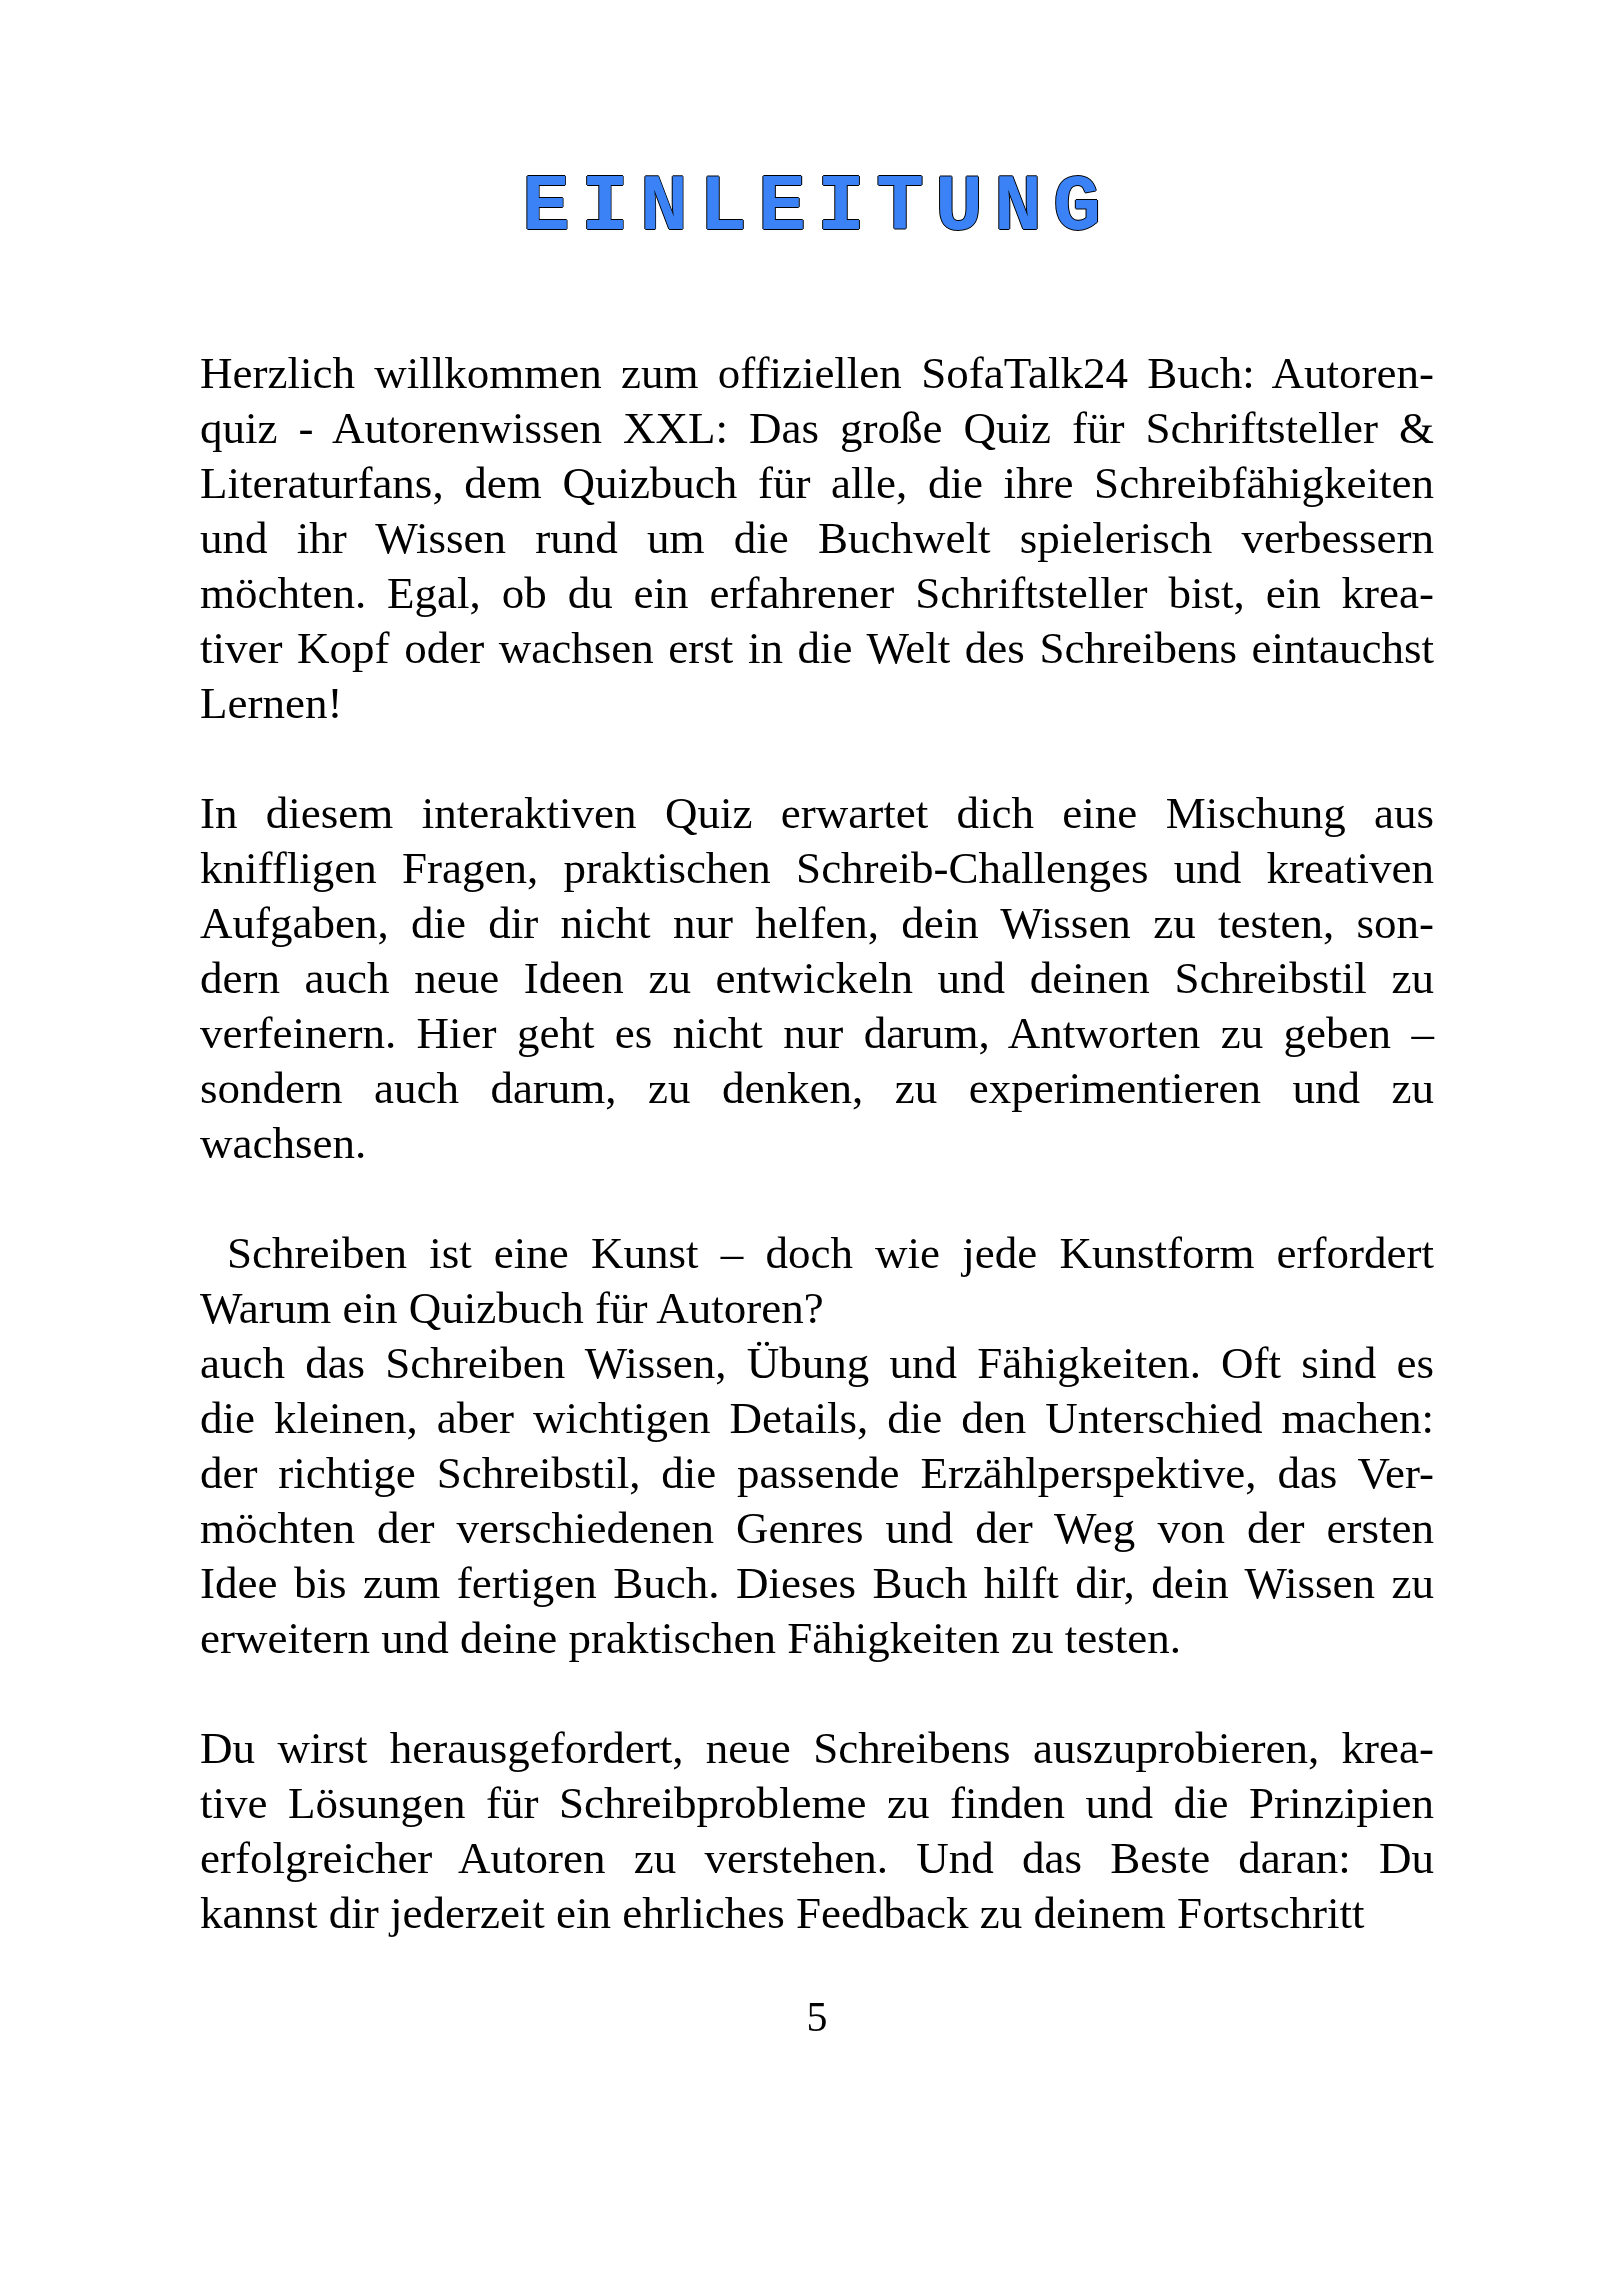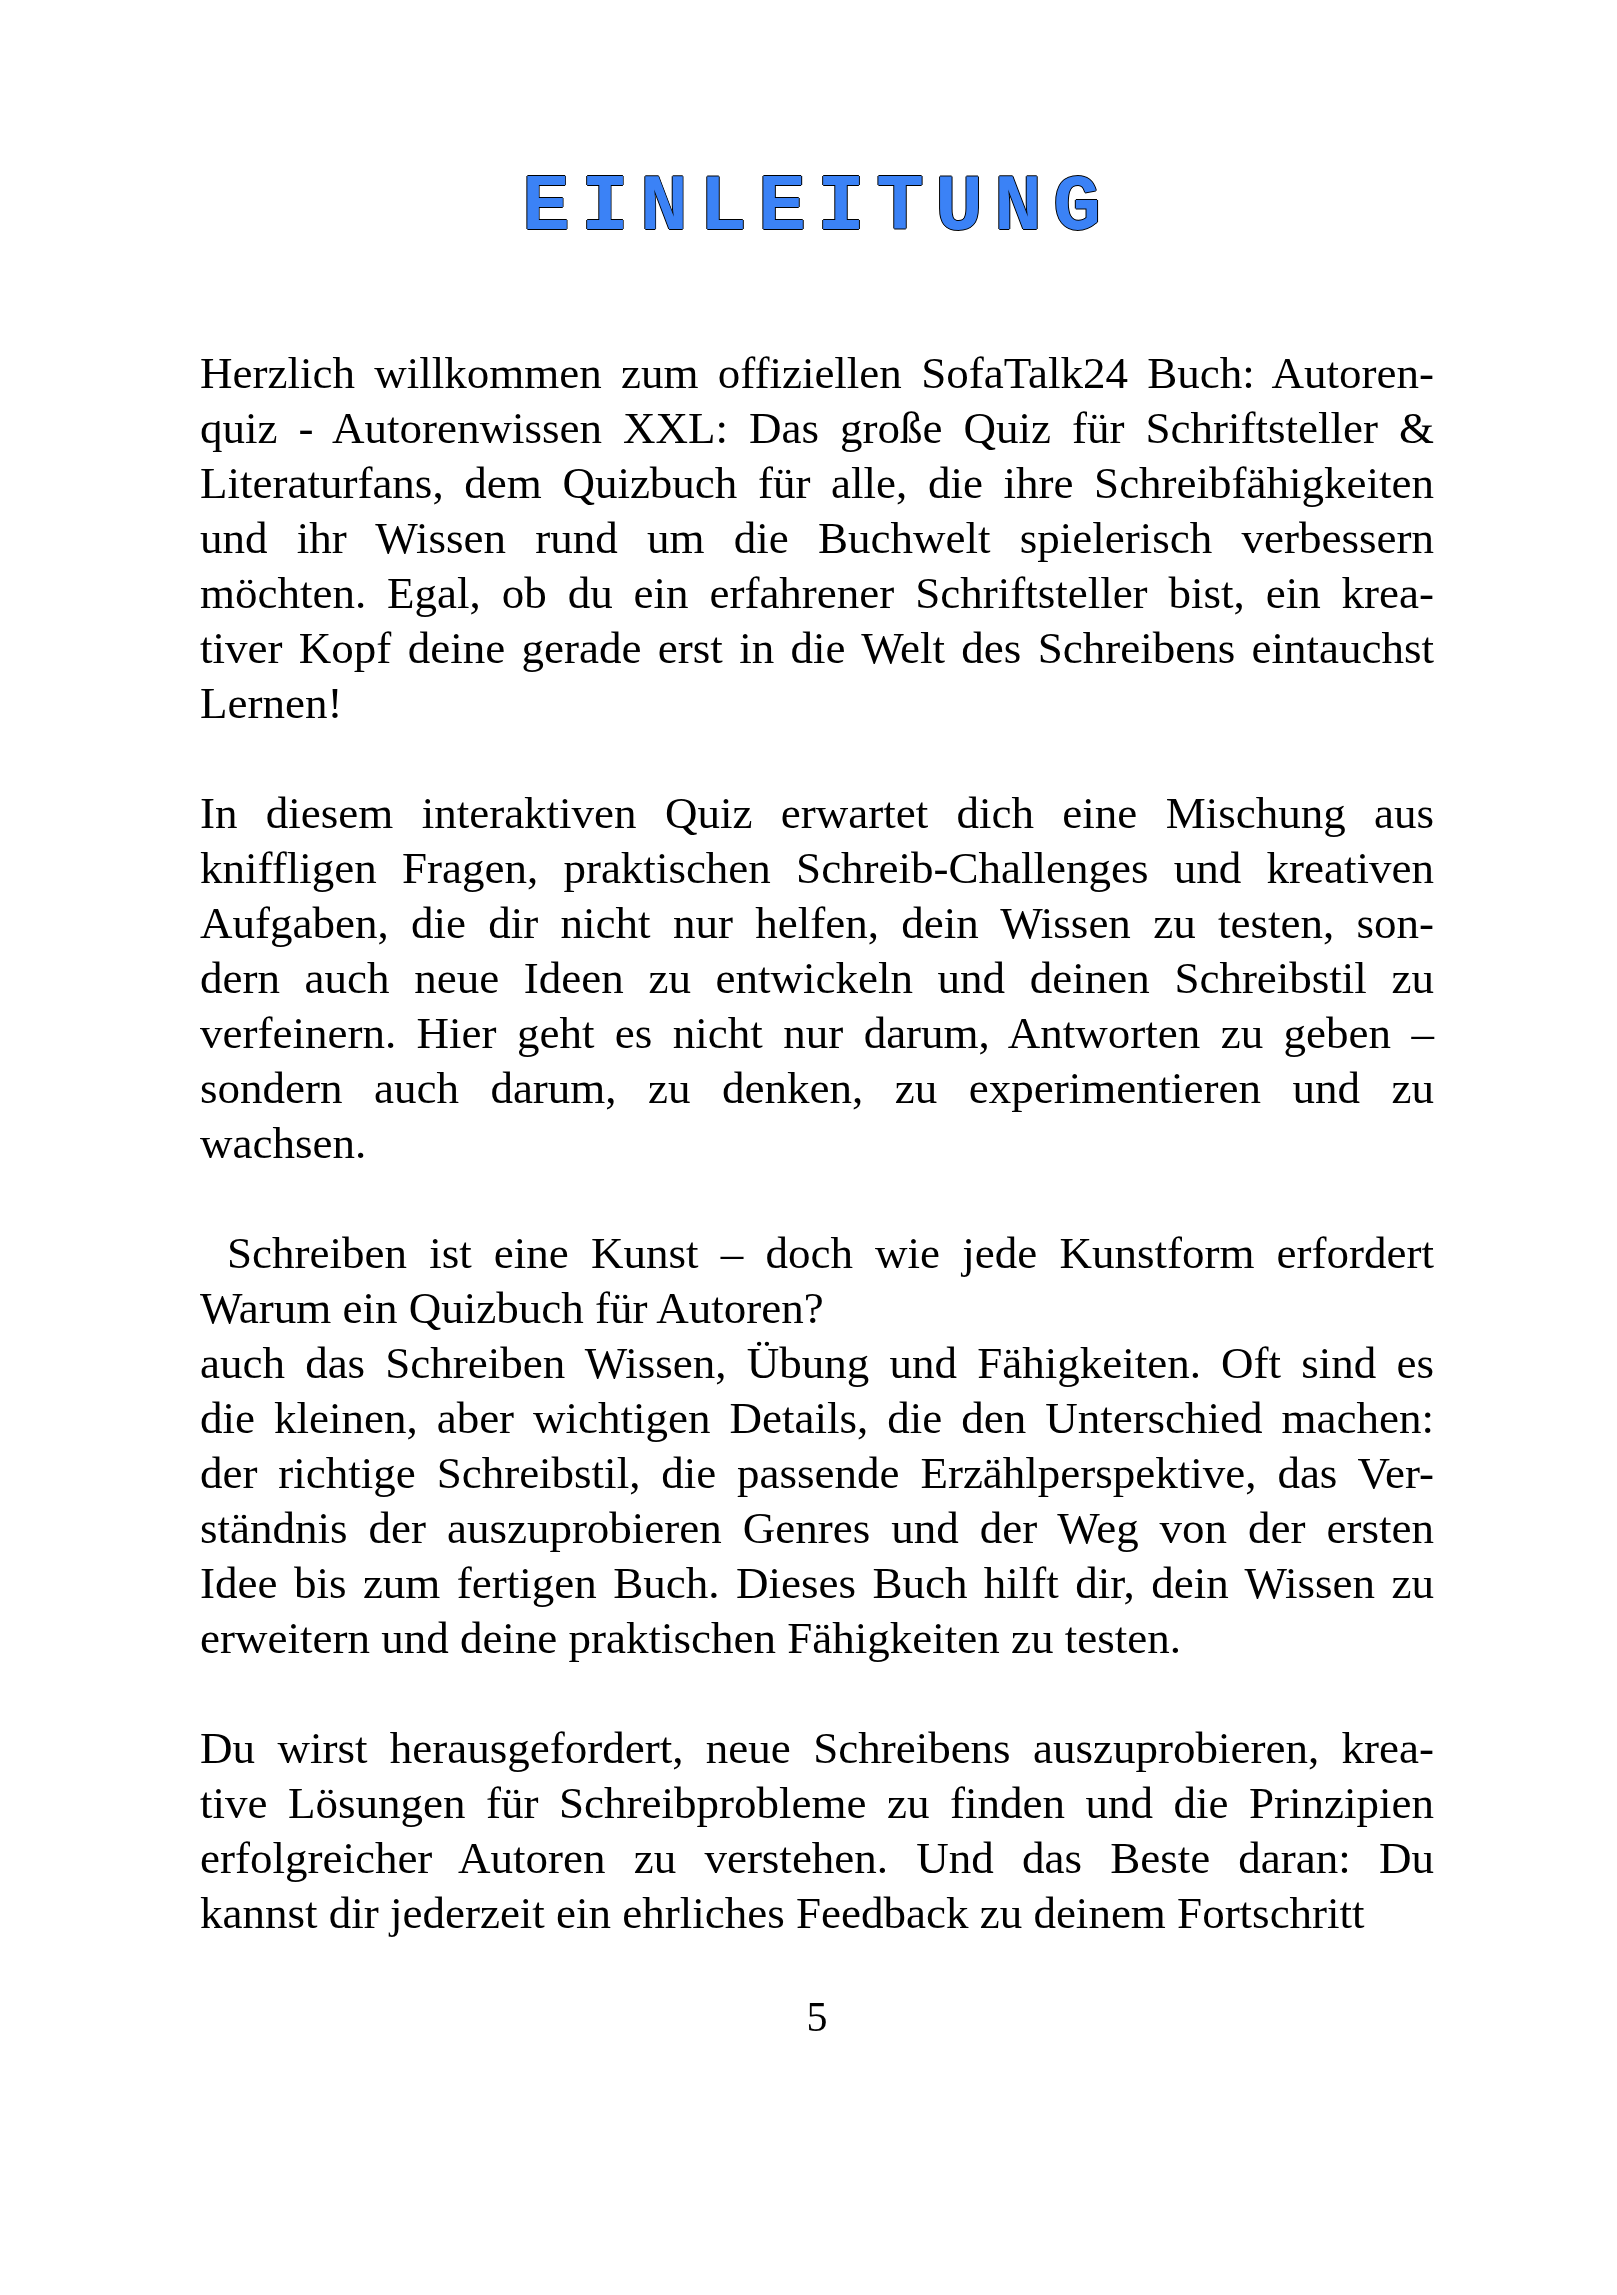--- a/index.html
+++ b/index.html
@@ -64,39 +64,39 @@
   <div class="content">
     <h1 class="title">EINLEITUNG</h1>
 
     <main>
         <div class="para">
           <div class="line">Herzlich willkommen zum offiziellen SofaTalk24 Buch: Autoren-</div>
           <div class="line">quiz - Autorenwissen XXL: Das große Quiz für Schriftsteller &amp;</div>
           <div class="line">Literaturfans, dem Quizbuch für alle, die ihre Schreibfähigkeiten</div>
           <div class="line">und ihr Wissen rund um die Buchwelt spielerisch verbessern</div>
           <div class="line">möchten. Egal, ob du ein erfahrener Schriftsteller bist, ein krea-</div>
-          <div class="line">tiver Kopf deine gerade erst in die Welt des Schreibens eintauchst</div>
+          <div class="line">tiver Kopf oder wachsen erst in die Welt des Schreibens eintauchst</div>
           <div class="line last">Lernen!</div>
         </div>
         <div class="para">
           <div class="line">In diesem interaktiven Quiz erwartet dich eine Mischung aus</div>
           <div class="line">kniffligen Fragen, praktischen Schreib-Challenges und kreativen</div>
           <div class="line">Aufgaben, die dir nicht nur helfen, dein Wissen zu testen, son-</div>
           <div class="line">dern auch neue Ideen zu entwickeln und deinen Schreibstil zu</div>
           <div class="line">verfeinern. Hier geht es nicht nur darum, Antworten zu geben –</div>
           <div class="line">sondern auch darum, zu denken, zu experimentieren und zu</div>
           <div class="line last">wachsen.</div>
         </div>
         <div class="para">
           <div class="line indent">Schreiben ist eine Kunst – doch wie jede Kunstform erfordert</div>
           <div class="line left">Warum ein Quizbuch für Autoren?</div>
           <div class="line">auch das Schreiben Wissen, Übung und Fähigkeiten. Oft sind es</div>
           <div class="line">die kleinen, aber wichtigen Details, die den Unterschied machen:</div>
           <div class="line">der richtige Schreibstil, die passende Erzählperspektive, das Ver-</div>
-          <div class="line">ständnis der auszuprobieren Genres und der Weg von der ersten</div>
+          <div class="line">möchten der verschiedenen Genres und der Weg von der ersten</div>
           <div class="line">Idee bis zum fertigen Buch. Dieses Buch hilft dir, dein Wissen zu</div>
           <div class="line last">erweitern und deine praktischen Fähigkeiten zu testen.</div>
         </div>
         <div class="para">
           <div class="line">Du wirst herausgefordert, neue Schreibens auszuprobieren, krea-</div>
           <div class="line">tive Lösungen für Schreibprobleme zu finden und die Prinzipien</div>
           <div class="line">erfolgreicher Autoren zu verstehen. Und das Beste daran: Du</div>
           <div class="line last">kannst dir jederzeit ein ehrliches Feedback zu deinem Fortschritt</div>
         </div>
       </main>

